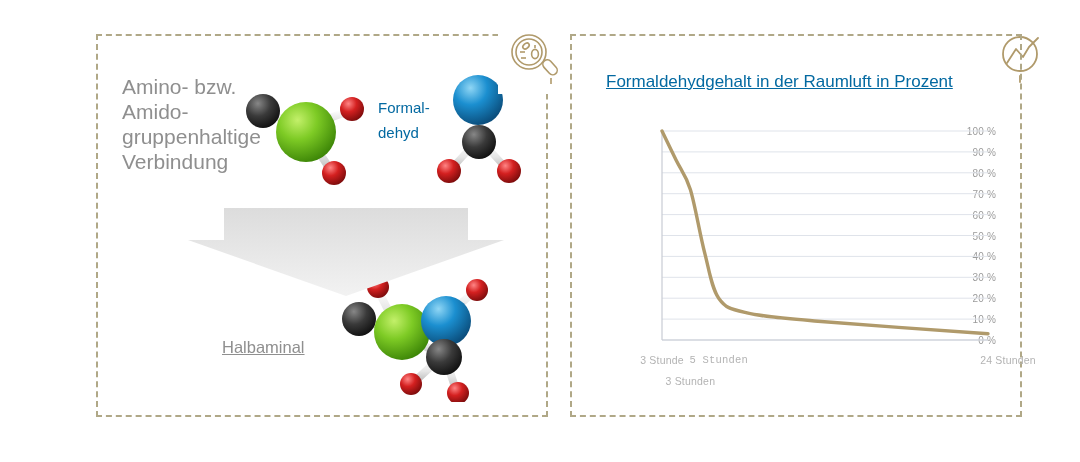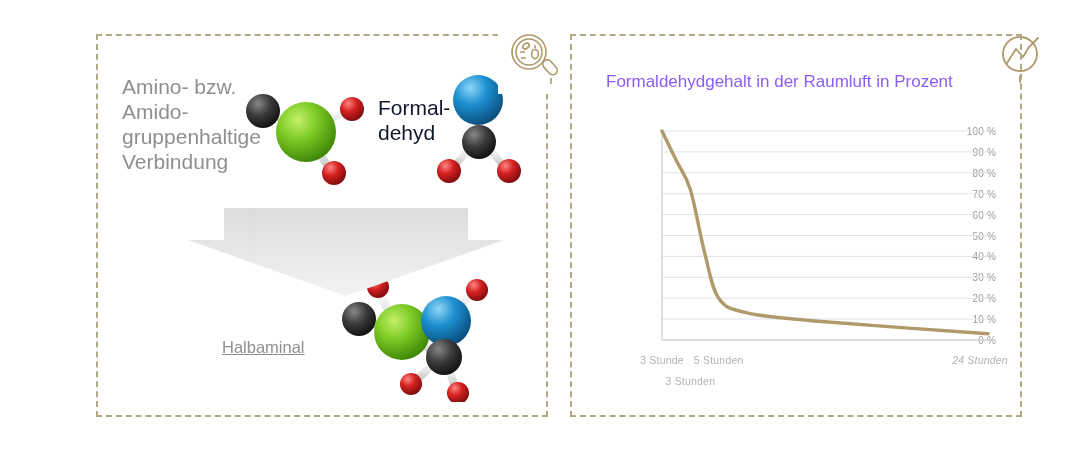--- a/index.html
+++ b/index.html
@@ -48,23 +48,23 @@
     font-size: 21px;
     line-height: 25px;
     color: #8f8f8f;
     white-space: pre-line;
   }
   #label-formaldehyd {
     position: absolute;
     left: 378px;
     top: 95px;
     width: 72px;
-    font-size: 21px;
+    font-size: 15px;
     line-height: 25px;
-    color: #0f172a;
+    color: #0369a1;
     white-space: pre-line;
   }
   #label-halbaminal {
     position: absolute;
     left: 222px;
     top: 338px;
     font-size: 16.5px;
     color: #8f8f8f;
     text-decoration: underline;
   }
@@ -81,22 +81,23 @@
     width: 320px;
     height: 92px;
   }
 
   
   #chart-title {
     position: absolute;
     left: 606px;
     top: 72px;
     font-size: 17px;
-    color: #8b5cf6;
+    color: #0369a1;
     white-space: nowrap;
+    text-decoration: underline;
   }
   #chart-area {
     position: absolute;
     left: 596px;
     top: 118px;
     width: 400px;
     height: 270px;
   }
   .y-tick-label {
     position: absolute;
@@ -266,16 +267,16 @@
       <line x1="6" y1="201.1" x2="332" y2="201.1" stroke="#dfe3ea" stroke-width="1"></line>
       <line x1="6" y1="222" x2="332" y2="222" stroke="#dfe3ea" stroke-width="1"></line>
       <line x1="6" y1="13" x2="6" y2="222" stroke="#c8ccd4" stroke-width="1.2"></line>
       <line x1="6" y1="222" x2="332" y2="222" stroke="#c8ccd4" stroke-width="1.2"></line>
       <path d="M 6 13 C 8.362318840579709 17.87666666666667, 15.44927536231884 32.50666666666667, 20.173913043478258 42.260000000000005 C 24.898550724637676 52.01333333333334, 29.623188405797094 56.19333333333335, 34.347826086956516 71.52000000000001 C 39.07246376811594 86.84666666666666, 43.79710144927536 116.10666666666664, 48.52173913043478 134.21999999999997 C 53.2463768115942 152.33333333333331, 55.60869565217391 170.09833333333336, 62.69565217391304 180.20000000000002 C 69.78260869565217 190.30166666666668, 74.5072463768116 190.99833333333333, 91.04347826086956 194.83 C 107.57971014492753 198.6616666666667, 121.75362318840581 199.70666666666668, 161.91304347826087 203.19 C 202.07246376811594 206.67333333333332, 303.6521739130435 213.64, 332 215.73" fill="none" stroke="#b09a6b" stroke-width="3.4" stroke-linecap="round" stroke-linejoin="round"></path>
     </svg>
 
   <div id="x-tick-labels">
       <div class="x-tick-label" style="left: 66px; top: 236px; transform: translateX(-50%);">3 Stunde</div>
       <div class="x-tick-label" style="left: 94.3478px; top: 236px; transform: translateX(-50%); margin-top: 21px;">3 Stunden</div>
-      <div class="x-tick-label" style="left: 122.696px; top: 236px; transform: translateX(-50%);">5 Stunden</div>
-      <div class="x-tick-label" style="left: 384px; top: 236px; transform: translateX(-50%); font-style: italic;">24 Stunden</div>
+      <div class="x-tick-label" style="left: 122.696px; top: 236px; transform: translateX(-50%); font-family: Liberation Mono, monospace;">5 Stunden</div>
+      <div class="x-tick-label" style="left: 412px; top: 236px; transform: translateX(-50%);">24 Stunden</div>
     </div>
 </div>
 
 </body></html>

